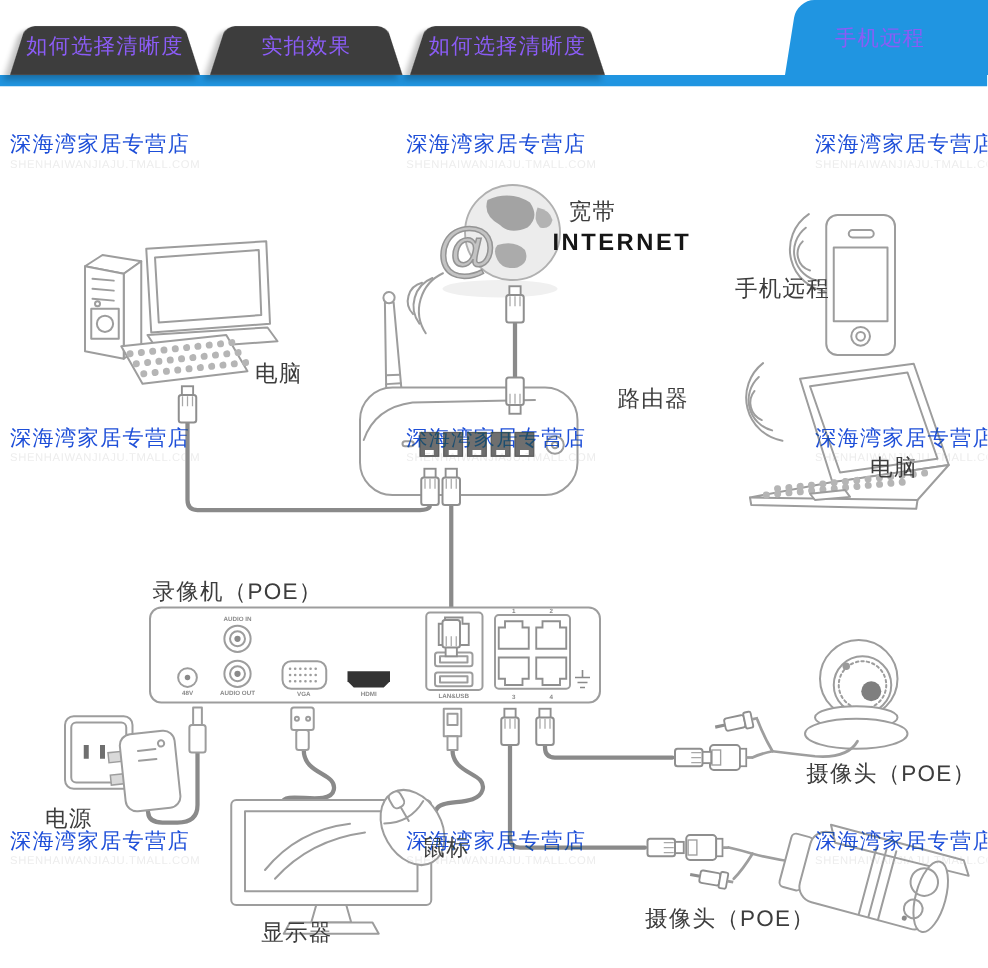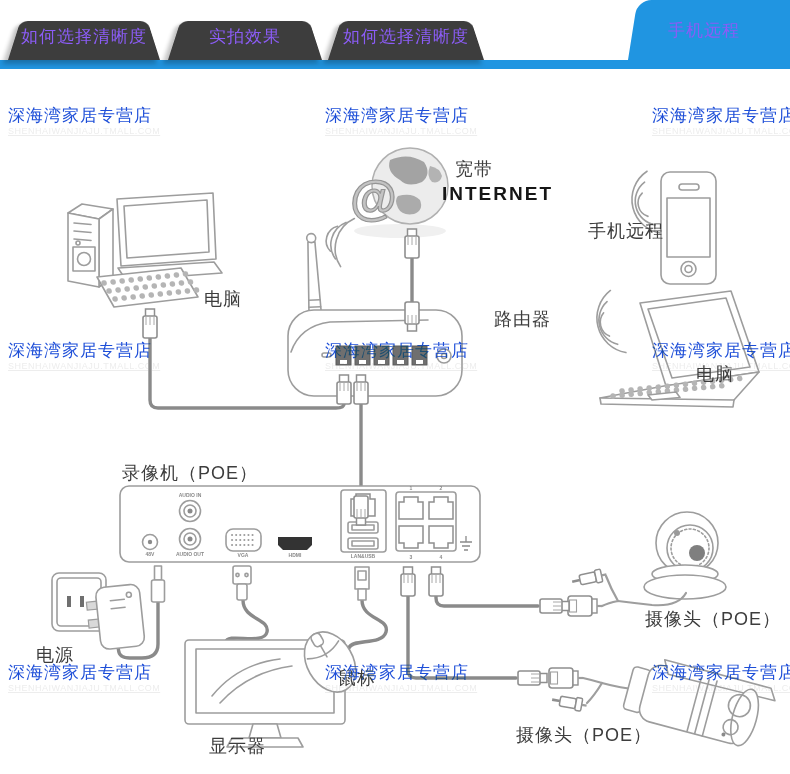--- a/index.html
+++ b/index.html
@@ -13,21 +13,21 @@
            transform:perspective(55px) rotateX(13deg);transform-origin:50% 100%;
            box-shadow:-4px 4px 5px rgba(0,0,0,.25);}
   .tab .lbl{position:relative;z-index:1;width:100%;height:100%;display:flex;align-items:center;
             justify-content:center;color:#8b5cf6;font-size:17px;letter-spacing:1px;white-space:nowrap;}
   .tab.active{top:0;height:60px;}
   .tab.active .bg{left:10px;right:-46px;border-radius:14px 3px 0 0;transform:skewX(-9deg);
                   transform-origin:0 100%;box-shadow:none;}
   
   .wm{position:absolute;z-index:3;mix-blend-mode:darken;pointer-events:none;line-height:1.25;white-space:nowrap;}
   .wm .wm-cn{display:block;font-size:17px;letter-spacing:1px;color:#1d4ed8;}
-  .wm .wm-en{display:block;font-size:9px;letter-spacing:.5px;color:#ededed;text-decoration:underline;}
+  .wm .wm-en{display:block;font-size:9px;letter-spacing:.5px;color:#ededed;}
   
   #diagram{position:absolute;left:0;top:0;z-index:2;pointer-events:none;}
   text{font-family:"Liberation Sans","DejaVu Sans",sans-serif;}
   .lab{fill:#3d3d3d;font-size:18px;letter-spacing:1px;}
   .tiny{fill:#8a8a8a;font-size:5px;font-weight:bold;text-anchor:middle;}
   .ln{stroke:#9d9d9d;stroke-width:1.6;fill:#fff;stroke-linejoin:round;}
   .lnn{stroke:#9d9d9d;stroke-width:1.6;fill:none;stroke-linejoin:round;stroke-linecap:round;}
   .cable{stroke:#8a8a8a;stroke-width:3.4;fill:none;stroke-linecap:round;stroke-linejoin:round;}
   .pig{stroke:#9e9e9e;stroke-width:2.2;fill:none;stroke-linecap:round;}
   .dots{stroke:#b5b5b5;stroke-width:5.5;fill:none;stroke-linecap:round;stroke-dasharray:.1 9;}

